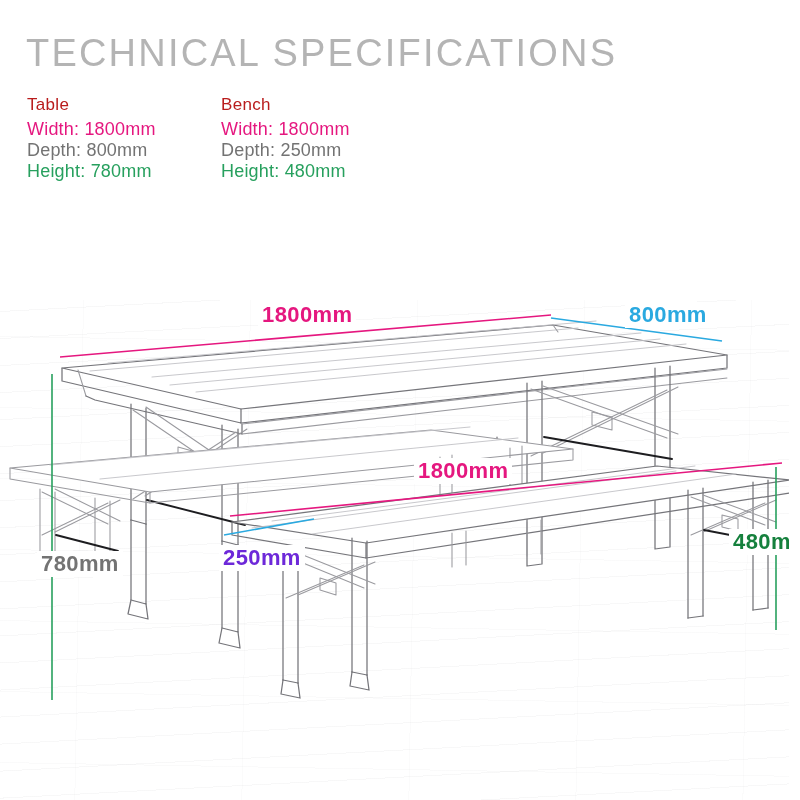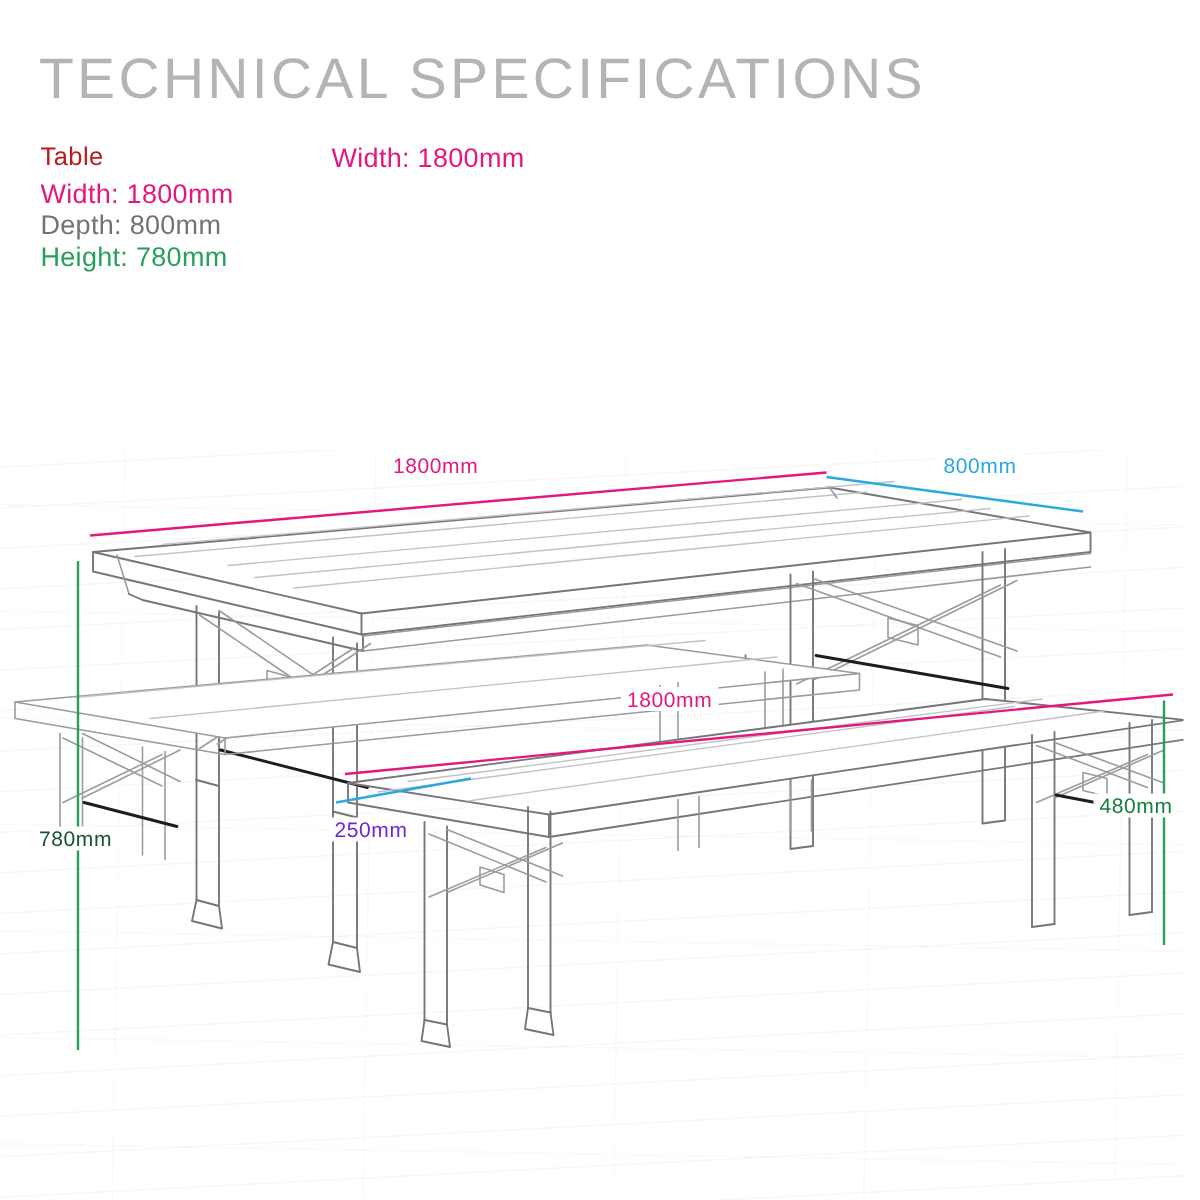--- a/index.html
+++ b/index.html
@@ -87,52 +87,55 @@
   .c-height { color: #27a05e; }
 
   
   #drawing {
     position: absolute;
     left: 0; top: 0;
     width: 800px; height: 800px;
   }
   .dim-label {
     position: absolute;
-    font-size: 14px;
-    font-weight: 400;
+    font-size: 22px;
+    font-weight: 700;
     letter-spacing: 0.4px;
     white-space: nowrap;
     background: #ffffff;
     padding: 0 4px;
   }
   #lbl-table-width  { left: 258px; top: 302px; color: #e5177f; }
   #lbl-table-depth  { left: 625px; top: 302px; color: #2aa9e0; }
   #lbl-bench-width  { left: 414px; top: 458px; color: #e5177f; }
   #lbl-bench-depth  { left: 219px; top: 545px; color: #6d28d9; }
-  #lbl-table-height { left: 22px;  top: 551px; color: #14532d; }
+  #lbl-table-height { left: 37px;  top: 551px; color: #737373; }
   #lbl-bench-height { left: 729px; top: 529px; color: #15803d; }
 </style>
 </head>
 <body>
 
 <div id="page">
 
   <div id="floor-texture"></div>
 
   <div id="title">TECHNICAL SPECIFICATIONS</div>
 
   <div class="spec-block" id="spec-table">
     <div class="spec-heading">Table</div>
     <div class="spec-line c-width">Width: 1800mm</div>
     <div class="spec-line c-depth">Depth: 800mm</div>
     <div class="spec-line c-height">Height: 780mm</div>
   </div>
 
   <div class="spec-block" id="spec-bench">
+    <div class="spec-heading">Bench</div>
     <div class="spec-line c-width">Width: 1800mm</div>
+    <div class="spec-line c-depth">Depth: 250mm</div>
+    <div class="spec-line c-height">Height: 480mm</div>
   </div>
 
   <svg id="drawing" viewBox="0 0 800 800">
     <defs>
       <style>
         .ln   { fill:none; stroke:#75757a; stroke-width:1.25; stroke-linejoin:round; stroke-linecap:round; }
         .ln-l { fill:none; stroke:#9a9a9f; stroke-width:1.05; stroke-linejoin:round; stroke-linecap:round; }
         .ln-f { fill:none; stroke:#c2c2c6; stroke-width:0.9; stroke-linecap:round; }
         .ln-d { fill:none; stroke:#1d1d20; stroke-width:1.9; stroke-linecap:round; }
         .fillw { fill:#ffffff; }

